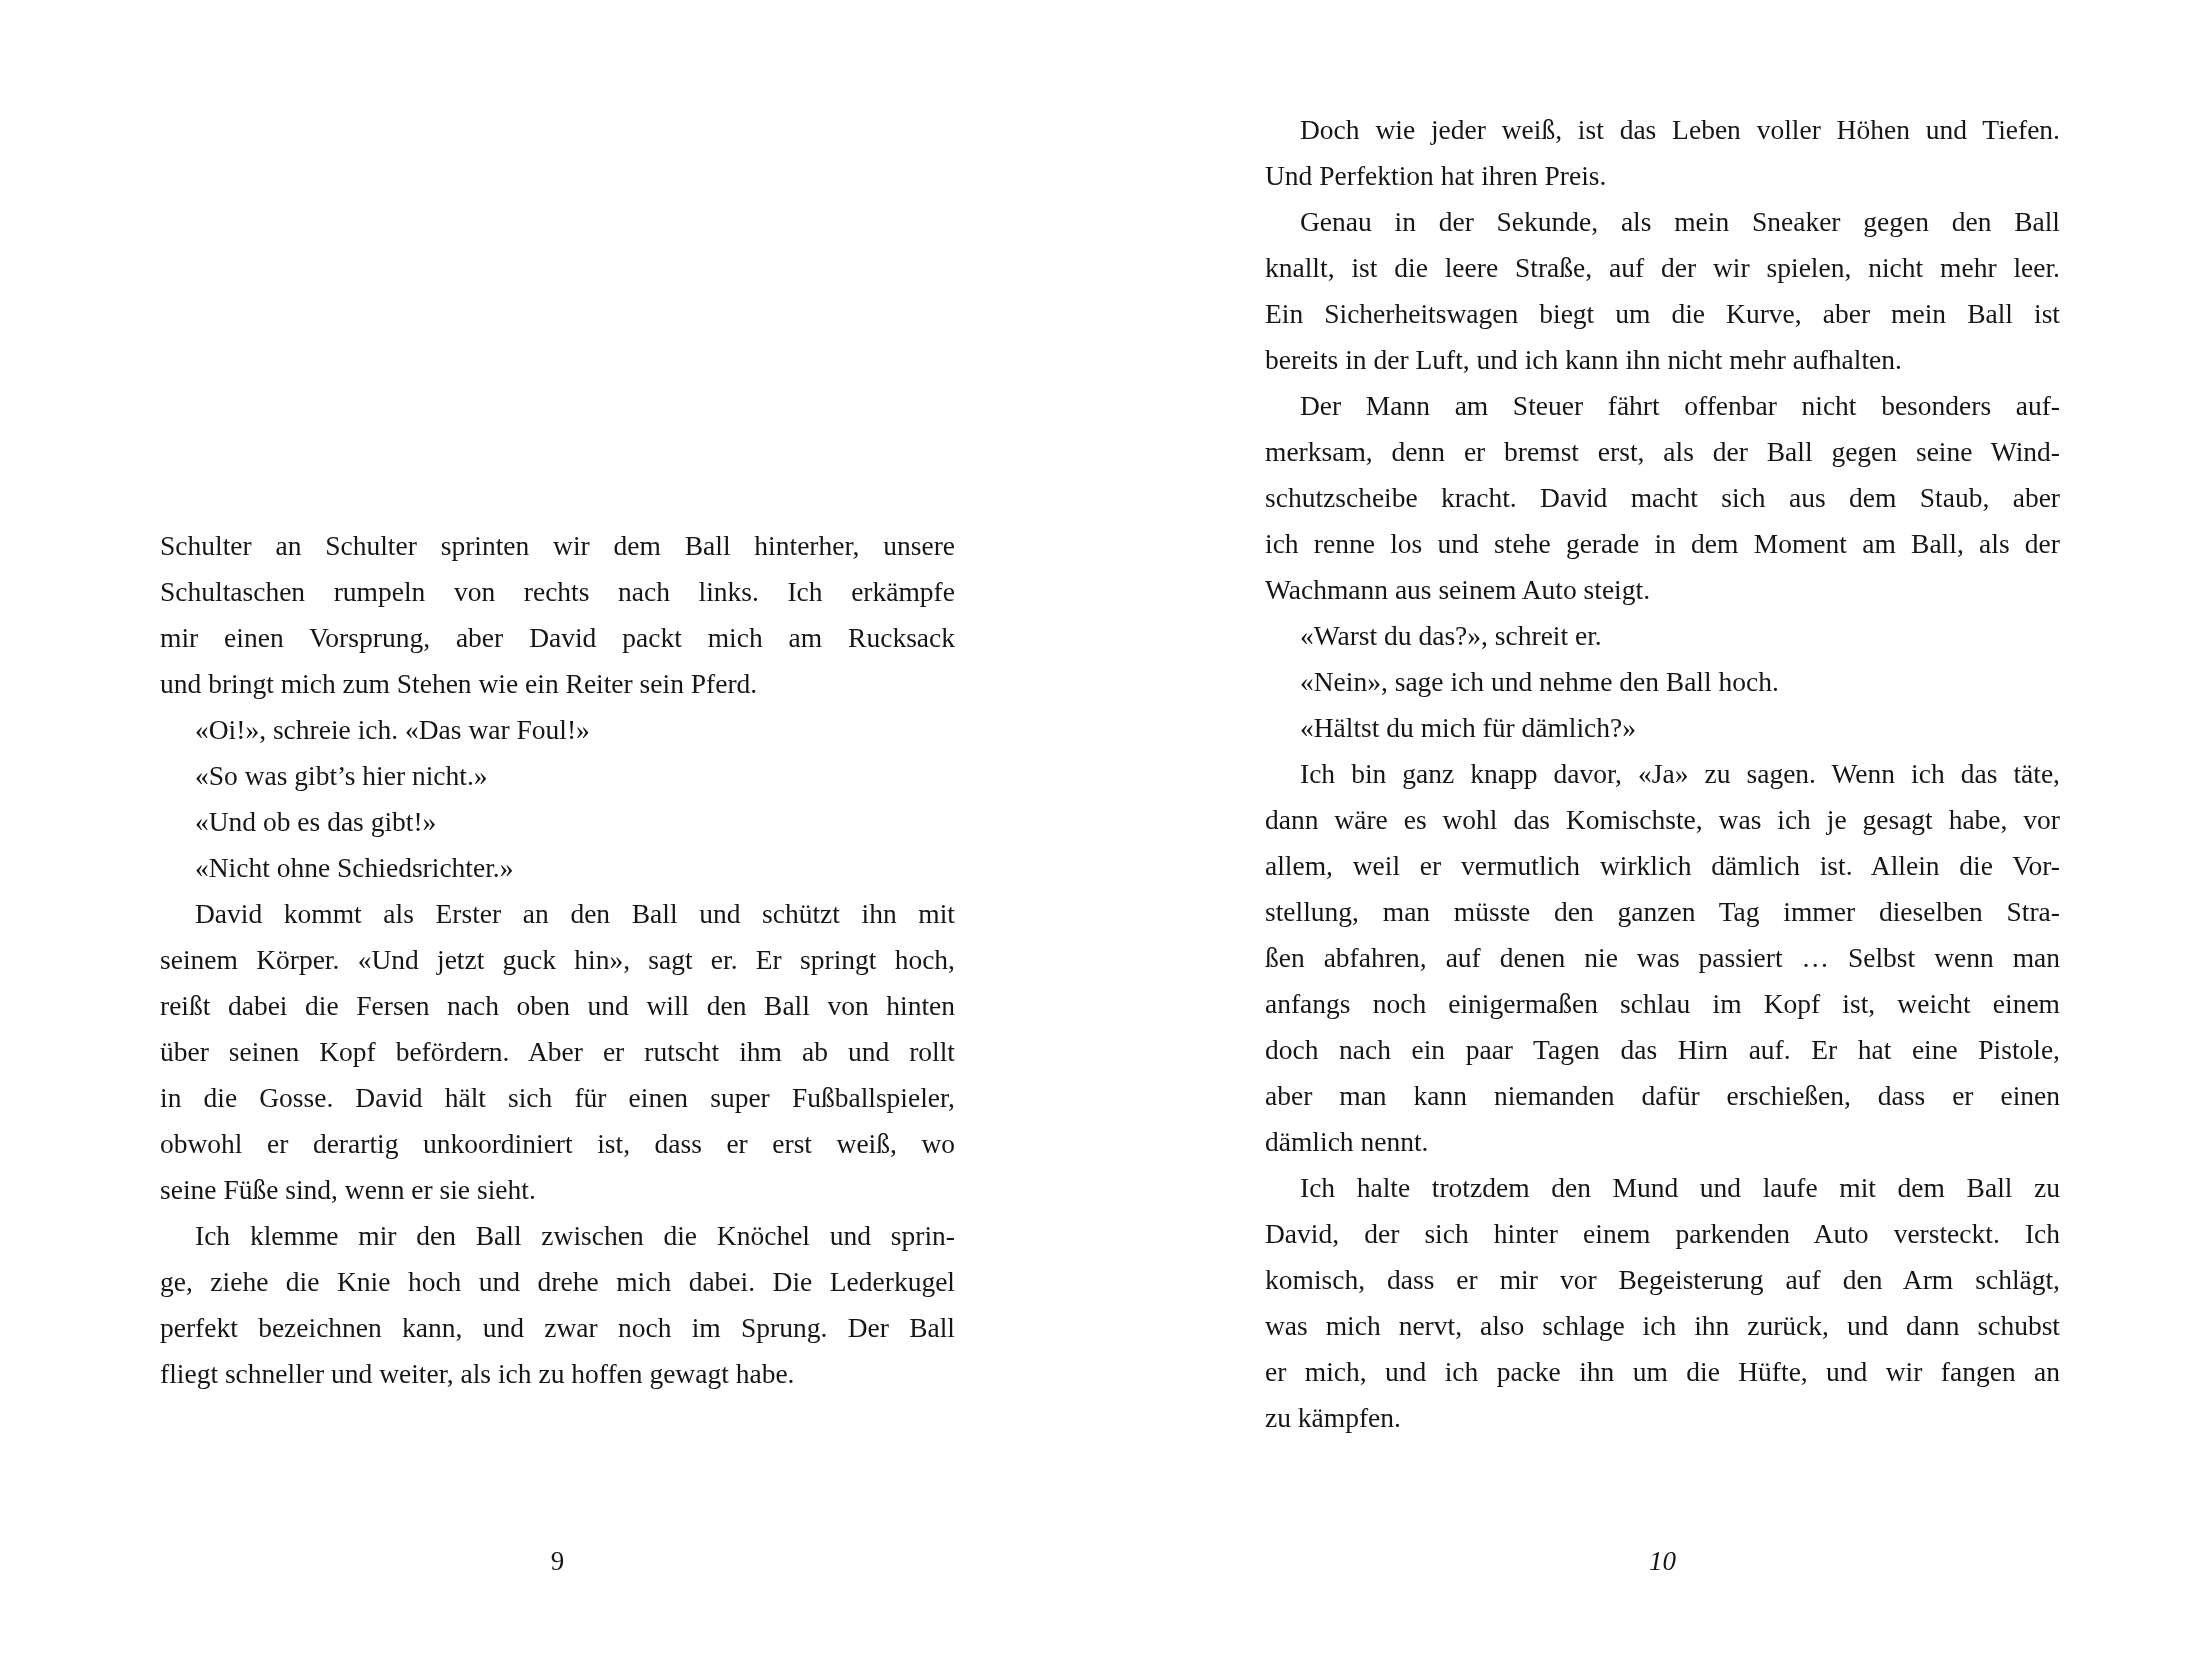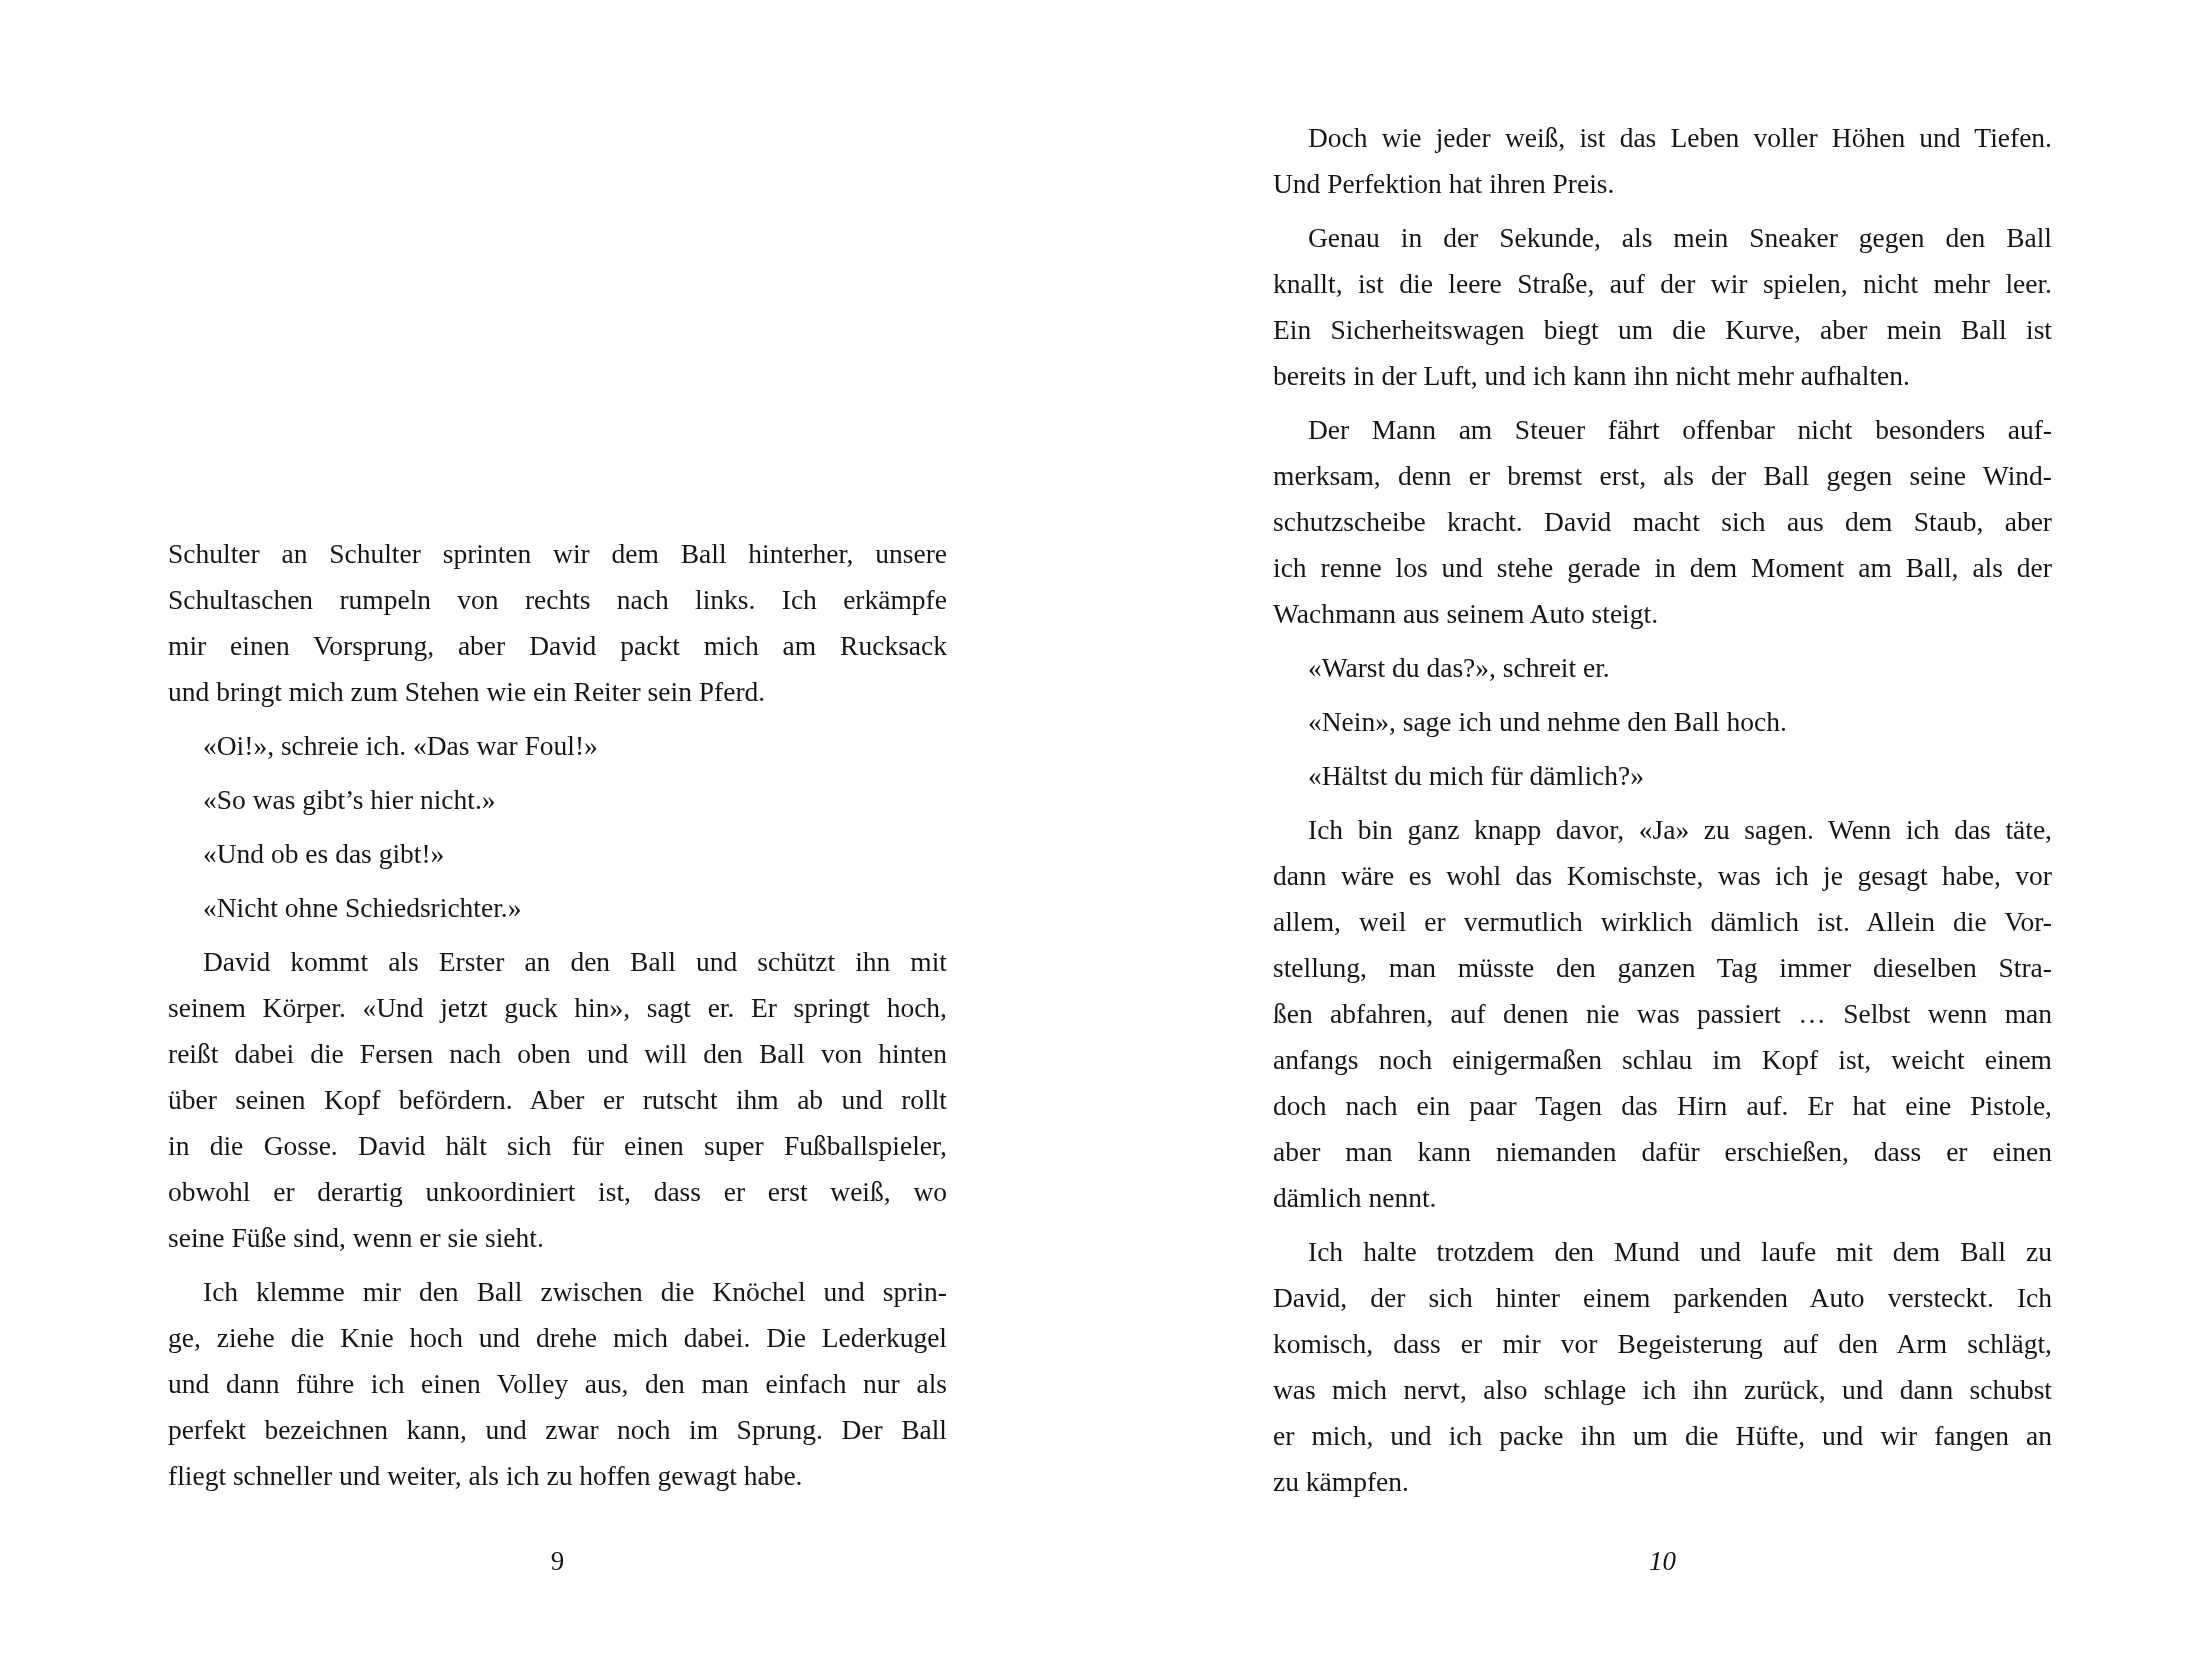--- a/index.html
+++ b/index.html
@@ -17,21 +17,21 @@
     overflow: hidden;
   }
   .text-block {
     position: absolute;
     width: 795px;
     font-size: 27.5px;
     line-height: 46px;
   }
   #left-text  { left: 160px;  top: 523px; font-family: Liberation Serif, serif; }
   #right-text { left: 1265px; top: 107px; }
-  .paragraph { margin: 8px; }
+  .paragraph { margin: 0; }
   .line {
     text-align: justify;
     text-align-last: justify;
     white-space: normal;
   }
   .line.last { text-align-last: left; }
   .line.indent { text-indent: 35px; }
   .page-number {
     position: absolute;
     width: 795px;
@@ -73,21 +73,20 @@
         <div class="line">seinem Körper. «Und jetzt guck hin», sagt er. Er springt hoch,</div>
         <div class="line">reißt dabei die Fersen nach oben und will den Ball von hinten</div>
         <div class="line">über seinen Kopf befördern. Aber er rutscht ihm ab und rollt</div>
         <div class="line">in die Gosse. David hält sich für einen super Fußballspieler,</div>
         <div class="line">obwohl er derartig unkoordiniert ist, dass er erst weiß, wo</div>
         <div class="line last">seine Füße sind, wenn er sie sieht.</div>
       </div>
       <div class="paragraph">
         <div class="line indent">Ich klemme mir den Ball zwischen die Knöchel und sprin-</div>
         <div class="line">ge, ziehe die Knie hoch und drehe mich dabei. Die Lederkugel</div>
-        <div class="line">und dann führe ich einen Volley aus, den man einfach nur als</div>
         <div class="line">perfekt bezeichnen kann, und zwar noch im Sprung. Der Ball</div>
         <div class="line last">fliegt schneller und weiter, als ich zu hoffen gewagt habe.</div>
       </div>
     </div>
 
   <div id="right-text" class="text-block">
       <div class="paragraph">
         <div class="line indent">Doch wie jeder weiß, ist das Leben voller Höhen und Tiefen.</div>
         <div class="line last">Und Perfektion hat ihren Preis.</div>
       </div>

